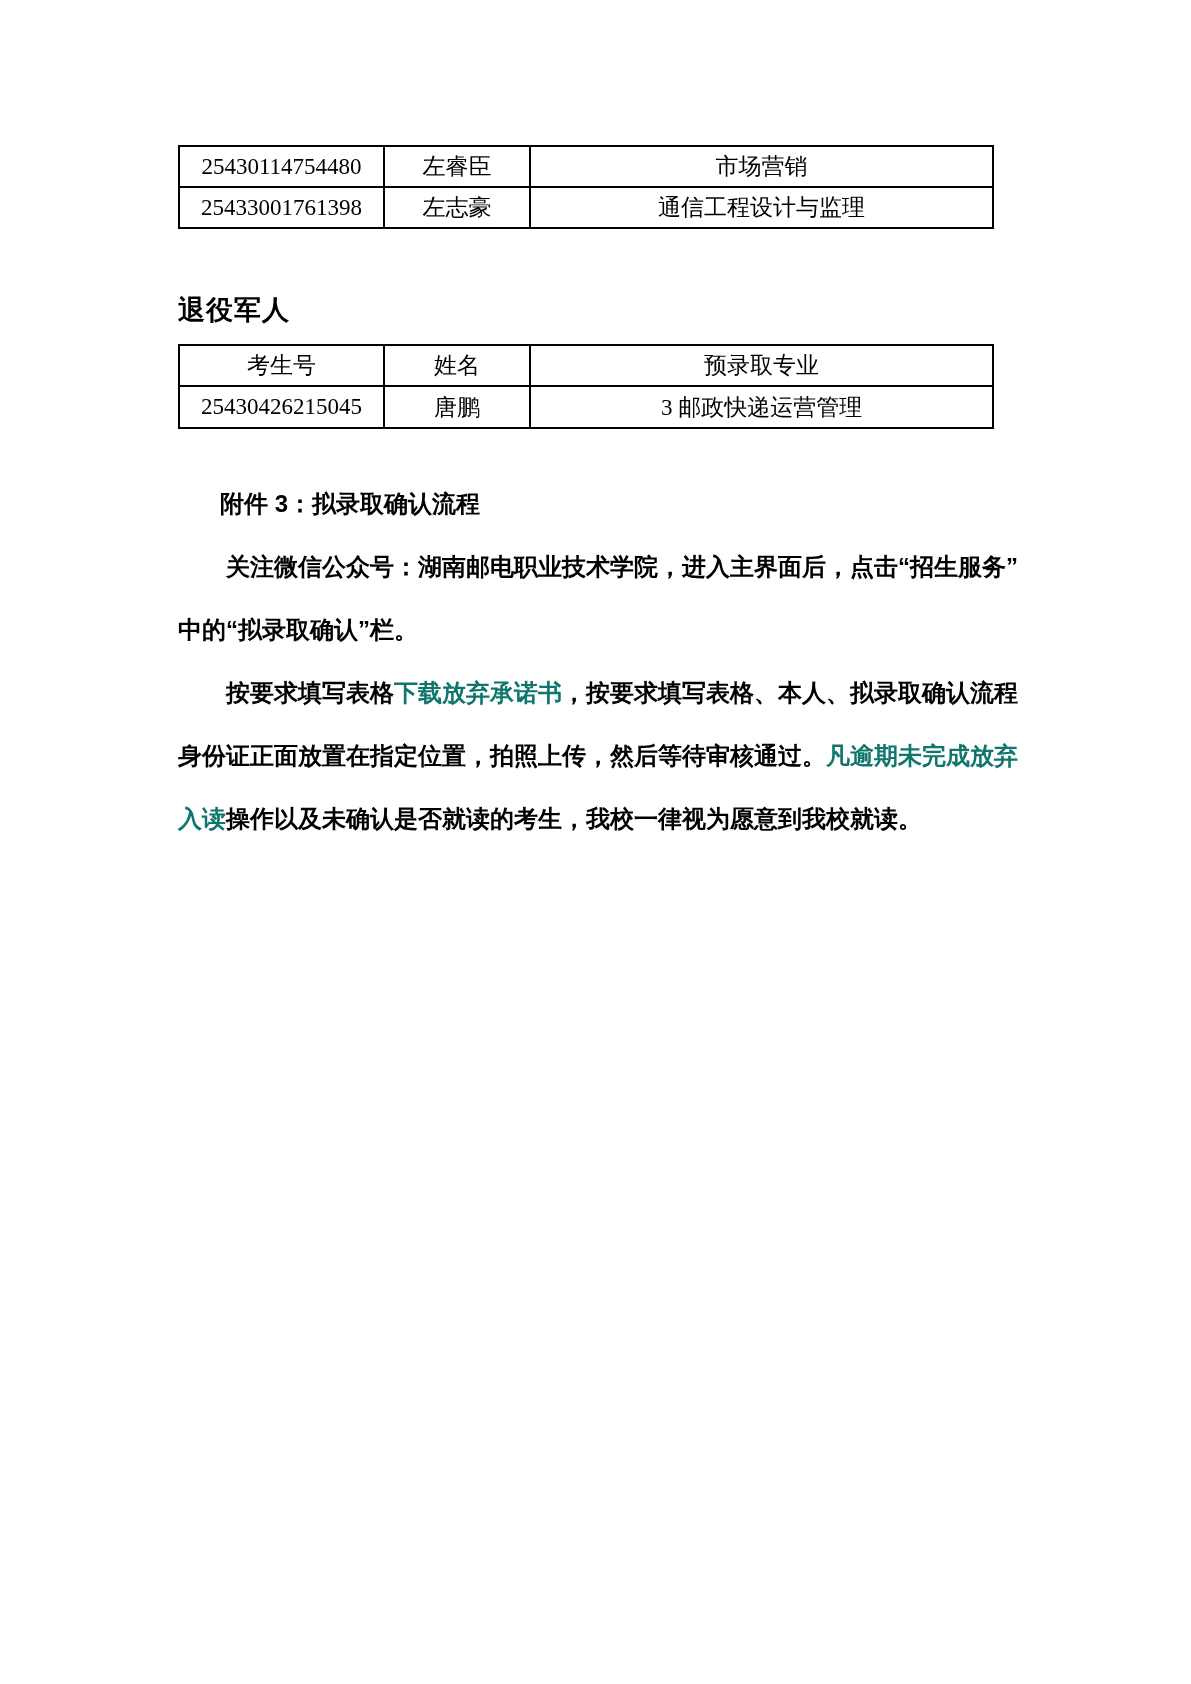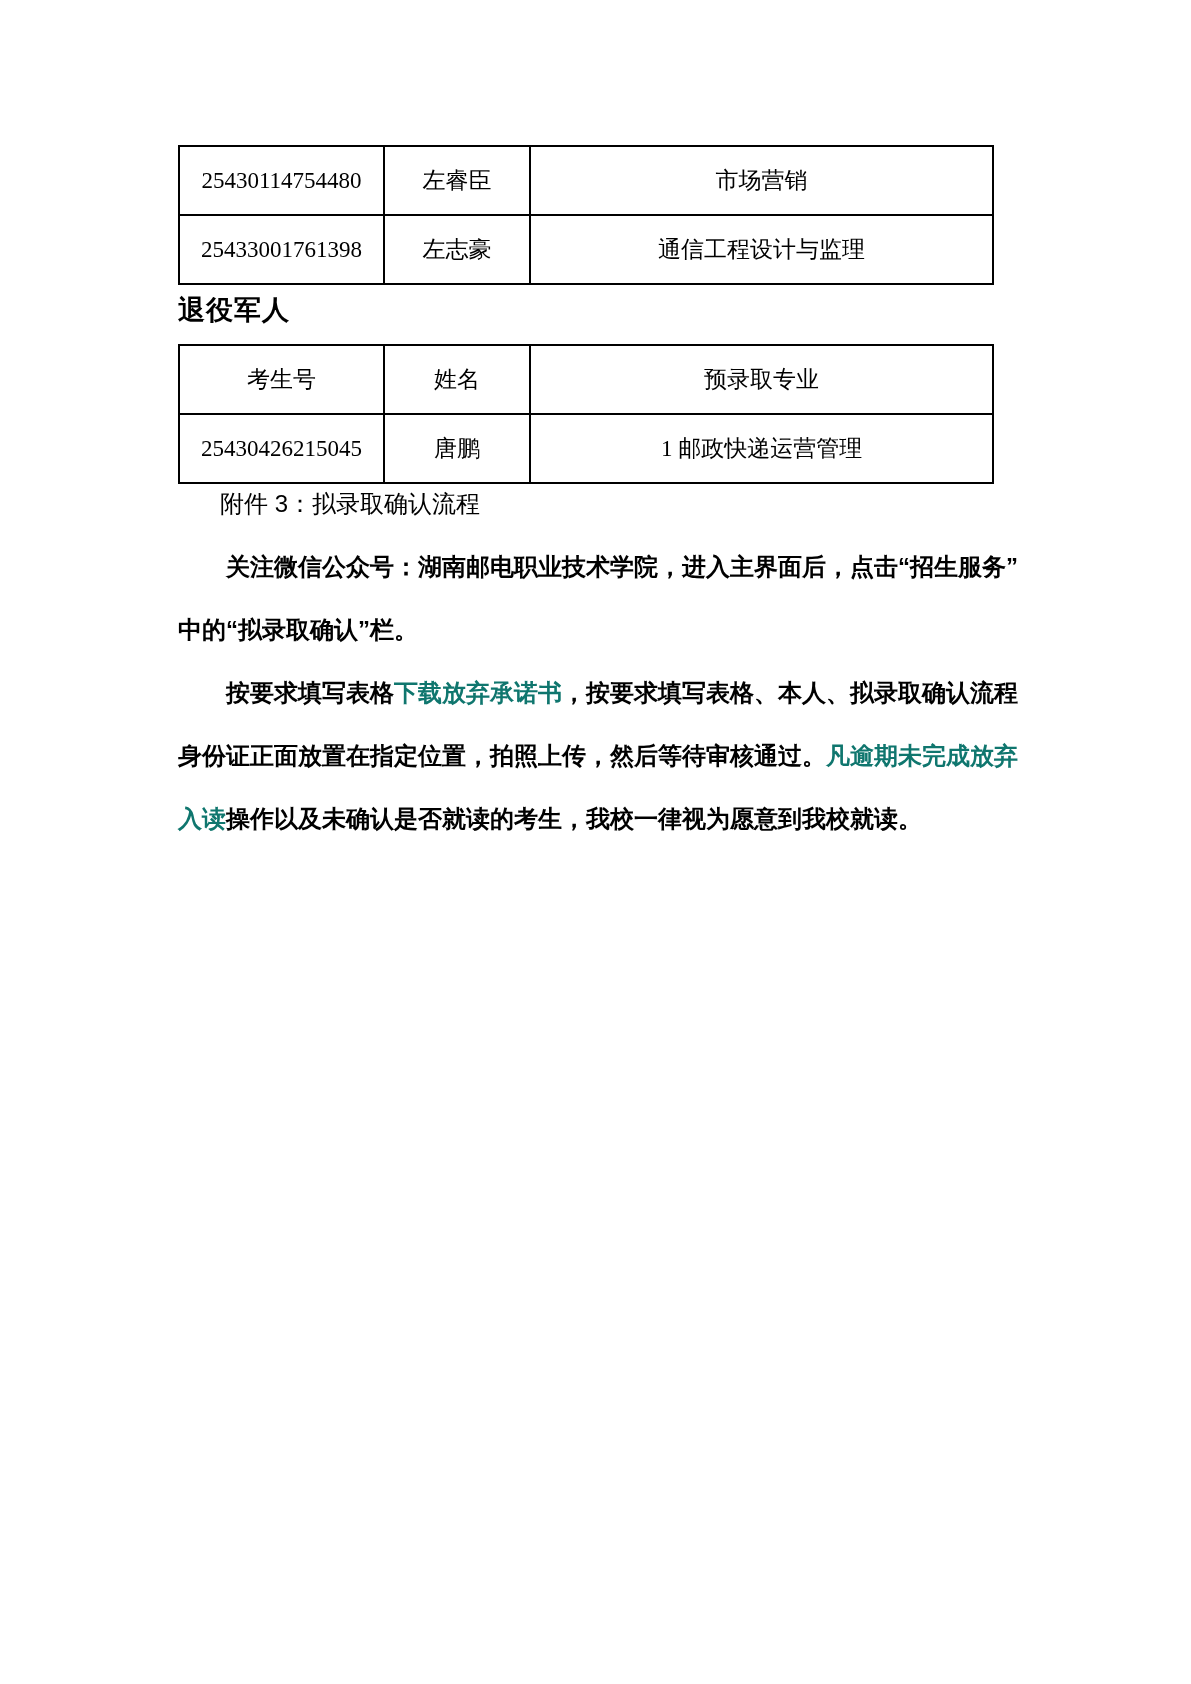--- a/index.html
+++ b/index.html
@@ -24,21 +24,21 @@
     width: 814px;
     left: 178px;
     font-family: "Liberation Serif", "DejaVu Serif", serif;
     font-size: 23px;
     color: #000000;
   }
   table.doc-table td {
     border: 2px solid #000000;
     text-align: center;
     vertical-align: middle;
-    padding: 18px;
+    padding: 4px;
     overflow: hidden;
     white-space: nowrap;
   }
   #continuation-table { top: 145px; }
   #continuation-table td { height: 31px; }
 
   #veterans-table { top: 344px; }
   #veterans-table tr.head-row td { height: 32px; }
   #veterans-table tr.data-row td { height: 42px; }
 
@@ -50,21 +50,21 @@
     font-size: 27px;
     font-weight: bold;
     letter-spacing: 1px;
     white-space: nowrap;
   }
   .attachment-heading {
     position: absolute;
     left: 220px;
     top: 488px;
     font-size: 24px;
-    font-weight: normal;
+    font-weight: bold;
     white-space: nowrap;
   }
 
   
   .body-line {
     position: absolute;
     left: 178px;
     width: 860px;
     font-size: 24px;
     line-height: 32px;
@@ -115,21 +115,21 @@
     </colgroup>
     <tbody>
       <tr class="head-row">
         <td>考生号</td>
         <td>姓名</td>
         <td>预录取专业</td>
       </tr>
       <tr class="data-row">
         <td>25430426215045</td>
         <td>唐鹏</td>
-        <td>1 邮政快递运营管理</td>
+        <td>3 邮政快递运营管理</td>
       </tr>
     </tbody>
   </table>
 
   <div class="attachment-heading">附件 3：拟录取确认流程</div>
 
   <div class="body-line indent l-p1-1">关注微信公众号：湖南邮电职业技术学院，进入主界面后，点击“招生服务”</div>
   <div class="body-line l-p1-2">中的“拟录取确认”栏。</div>
 
   <div class="body-line indent l-p2-1"><span>按要求填写表格</span><span class="red-text">下载放弃承诺书</span><span>，按要求填写表格、本人、拟录取确认流程</span></div>

